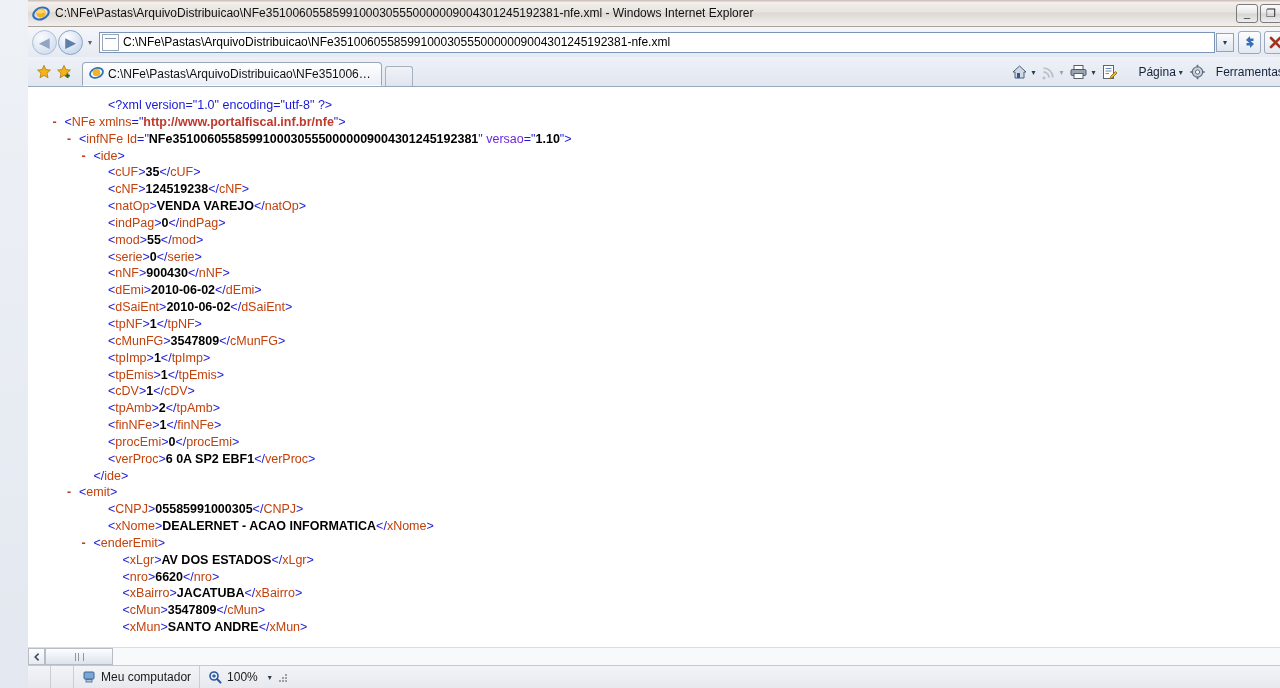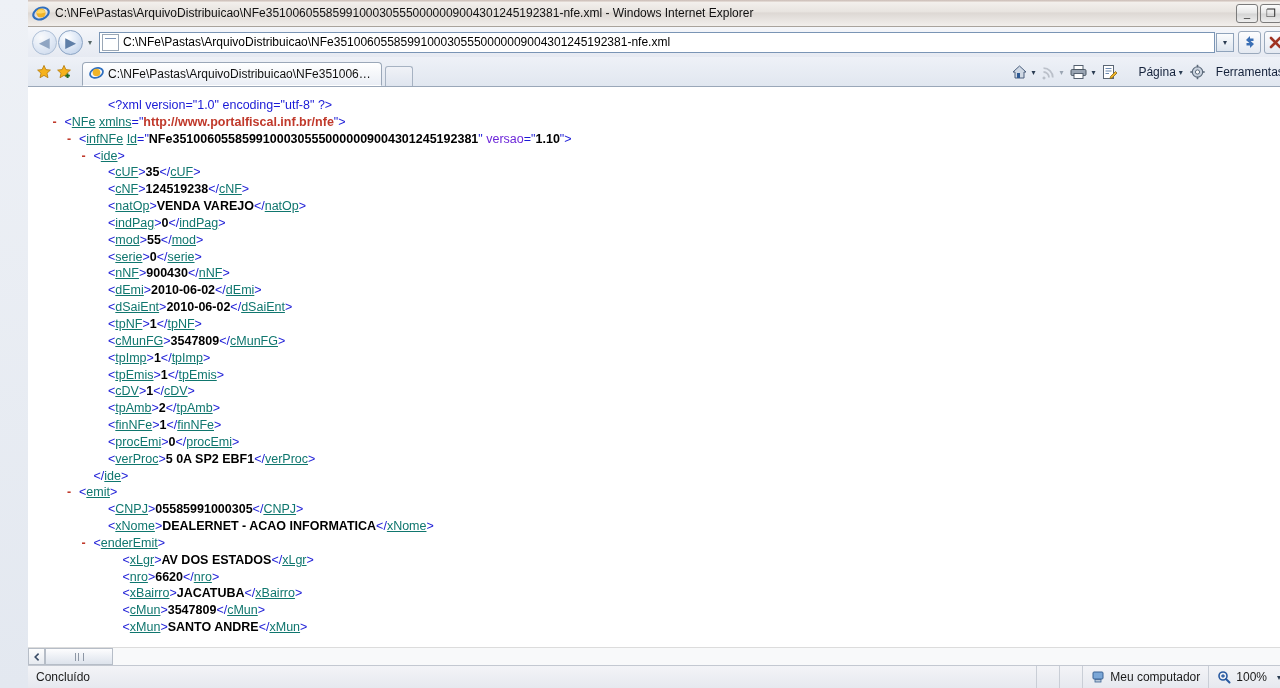--- a/index.html
+++ b/index.html
@@ -252,21 +252,21 @@
   .ind { display: inline-block; }
   .marker {
     color: #c0392b;
     font-weight: bold;
     display: inline-block;
     width: 12px;
     text-align: left;
   }
   .marker.blank { color: transparent; }
   .br { color: #1a1ad6; }
-  .tg { color: #0f766e; text-decoration: underline; }
+  .tg { color: #c2410c; }
   .at { color: #6d28d9; }
   .atv { color: #000; font-weight: bold; }
   .url { color: #c0392b; font-weight: bold; }
   .val { color: #000; font-weight: bold; }
   .pi-txt { color: #1a1ad6; }
 
   
   .vscroll {
     width: 17px;
     background: #f1f1f1;
@@ -498,21 +498,21 @@
         <span class="xline"><span class="ind" style="width:58px"></span><span class="marker blank">-</span><span class="br">&lt;</span><span class="tg">dEmi</span><span class="br">&gt;</span><span class="val">2010-06-02</span><span class="br">&lt;/</span><span class="tg">dEmi</span><span class="br">&gt;</span></span>
         <span class="xline"><span class="ind" style="width:58px"></span><span class="marker blank">-</span><span class="br">&lt;</span><span class="tg">dSaiEnt</span><span class="br">&gt;</span><span class="val">2010-06-02</span><span class="br">&lt;/</span><span class="tg">dSaiEnt</span><span class="br">&gt;</span></span>
         <span class="xline"><span class="ind" style="width:58px"></span><span class="marker blank">-</span><span class="br">&lt;</span><span class="tg">tpNF</span><span class="br">&gt;</span><span class="val">1</span><span class="br">&lt;/</span><span class="tg">tpNF</span><span class="br">&gt;</span></span>
         <span class="xline"><span class="ind" style="width:58px"></span><span class="marker blank">-</span><span class="br">&lt;</span><span class="tg">cMunFG</span><span class="br">&gt;</span><span class="val">3547809</span><span class="br">&lt;/</span><span class="tg">cMunFG</span><span class="br">&gt;</span></span>
         <span class="xline"><span class="ind" style="width:58px"></span><span class="marker blank">-</span><span class="br">&lt;</span><span class="tg">tpImp</span><span class="br">&gt;</span><span class="val">1</span><span class="br">&lt;/</span><span class="tg">tpImp</span><span class="br">&gt;</span></span>
         <span class="xline"><span class="ind" style="width:58px"></span><span class="marker blank">-</span><span class="br">&lt;</span><span class="tg">tpEmis</span><span class="br">&gt;</span><span class="val">1</span><span class="br">&lt;/</span><span class="tg">tpEmis</span><span class="br">&gt;</span></span>
         <span class="xline"><span class="ind" style="width:58px"></span><span class="marker blank">-</span><span class="br">&lt;</span><span class="tg">cDV</span><span class="br">&gt;</span><span class="val">1</span><span class="br">&lt;/</span><span class="tg">cDV</span><span class="br">&gt;</span></span>
         <span class="xline"><span class="ind" style="width:58px"></span><span class="marker blank">-</span><span class="br">&lt;</span><span class="tg">tpAmb</span><span class="br">&gt;</span><span class="val">2</span><span class="br">&lt;/</span><span class="tg">tpAmb</span><span class="br">&gt;</span></span>
         <span class="xline"><span class="ind" style="width:58px"></span><span class="marker blank">-</span><span class="br">&lt;</span><span class="tg">finNFe</span><span class="br">&gt;</span><span class="val">1</span><span class="br">&lt;/</span><span class="tg">finNFe</span><span class="br">&gt;</span></span>
         <span class="xline"><span class="ind" style="width:58px"></span><span class="marker blank">-</span><span class="br">&lt;</span><span class="tg">procEmi</span><span class="br">&gt;</span><span class="val">0</span><span class="br">&lt;/</span><span class="tg">procEmi</span><span class="br">&gt;</span></span>
-        <span class="xline"><span class="ind" style="width:58px"></span><span class="marker blank">-</span><span class="br">&lt;</span><span class="tg">verProc</span><span class="br">&gt;</span><span class="val">5 0A SP2 EBF1</span><span class="br">&lt;/</span><span class="tg">verProc</span><span class="br">&gt;</span></span>
+        <span class="xline"><span class="ind" style="width:58px"></span><span class="marker blank">-</span><span class="br">&lt;</span><span class="tg">verProc</span><span class="br">&gt;</span><span class="val">6 0A SP2 EBF1</span><span class="br">&lt;/</span><span class="tg">verProc</span><span class="br">&gt;</span></span>
         <span class="xline"><span class="ind" style="width:43.5px"></span><span class="marker blank">-</span><span class="br">&lt;/</span><span class="tg">ide</span><span class="br">&gt;</span></span>
         <span class="xline"><span class="ind" style="width:29px"></span><span class="marker">-</span><span class="br">&lt;</span><span class="tg">emit</span><span class="br">&gt;</span></span>
         <span class="xline"><span class="ind" style="width:58px"></span><span class="marker blank">-</span><span class="br">&lt;</span><span class="tg">CNPJ</span><span class="br">&gt;</span><span class="val">05585991000305</span><span class="br">&lt;/</span><span class="tg">CNPJ</span><span class="br">&gt;</span></span>
         <span class="xline"><span class="ind" style="width:58px"></span><span class="marker blank">-</span><span class="br">&lt;</span><span class="tg">xNome</span><span class="br">&gt;</span><span class="val">DEALERNET - ACAO INFORMATICA</span><span class="br">&lt;/</span><span class="tg">xNome</span><span class="br">&gt;</span></span>
         <span class="xline"><span class="ind" style="width:43.5px"></span><span class="marker">-</span><span class="br">&lt;</span><span class="tg">enderEmit</span><span class="br">&gt;</span></span>
         <span class="xline"><span class="ind" style="width:72.5px"></span><span class="marker blank">-</span><span class="br">&lt;</span><span class="tg">xLgr</span><span class="br">&gt;</span><span class="val">AV DOS ESTADOS</span><span class="br">&lt;/</span><span class="tg">xLgr</span><span class="br">&gt;</span></span>
         <span class="xline"><span class="ind" style="width:72.5px"></span><span class="marker blank">-</span><span class="br">&lt;</span><span class="tg">nro</span><span class="br">&gt;</span><span class="val">6620</span><span class="br">&lt;/</span><span class="tg">nro</span><span class="br">&gt;</span></span>
         <span class="xline"><span class="ind" style="width:72.5px"></span><span class="marker blank">-</span><span class="br">&lt;</span><span class="tg">xBairro</span><span class="br">&gt;</span><span class="val">JACATUBA</span><span class="br">&lt;/</span><span class="tg">xBairro</span><span class="br">&gt;</span></span>
         <span class="xline"><span class="ind" style="width:72.5px"></span><span class="marker blank">-</span><span class="br">&lt;</span><span class="tg">cMun</span><span class="br">&gt;</span><span class="val">3547809</span><span class="br">&lt;/</span><span class="tg">cMun</span><span class="br">&gt;</span></span>
         <span class="xline"><span class="ind" style="width:72.5px"></span><span class="marker blank">-</span><span class="br">&lt;</span><span class="tg">xMun</span><span class="br">&gt;</span><span class="val">SANTO ANDRE</span><span class="br">&lt;/</span><span class="tg">xMun</span><span class="br">&gt;</span></span>
@@ -538,23 +538,20 @@
         </svg>
     </div>
     <div class="htrack">
       <div class="hthumb">
           <span class="hgrip"></span>
         </div>
     </div>
   </div>
 
   <div class="statusbar">
-    <span class="st-cell grow">
-      <span>Concluído</span>
-    </span>
     <span class="st-sep"></span>
     <span class="st-sep"></span>
     <span class="st-cell">
       <span class="zone-icon">
         <svg width="14" height="14" viewBox="0 0 14 14">
           <rect x="2" y="2" width="10" height="7" rx="1" fill="#7ba7d7" stroke="#3b6394" stroke-width="1"></rect>
           <rect x="4" y="9.5" width="6" height="2.5" fill="#b9c7d8" stroke="#3b6394" stroke-width="0.8"></rect>
         </svg>
       </span>
       <span>Meu computador</span>

